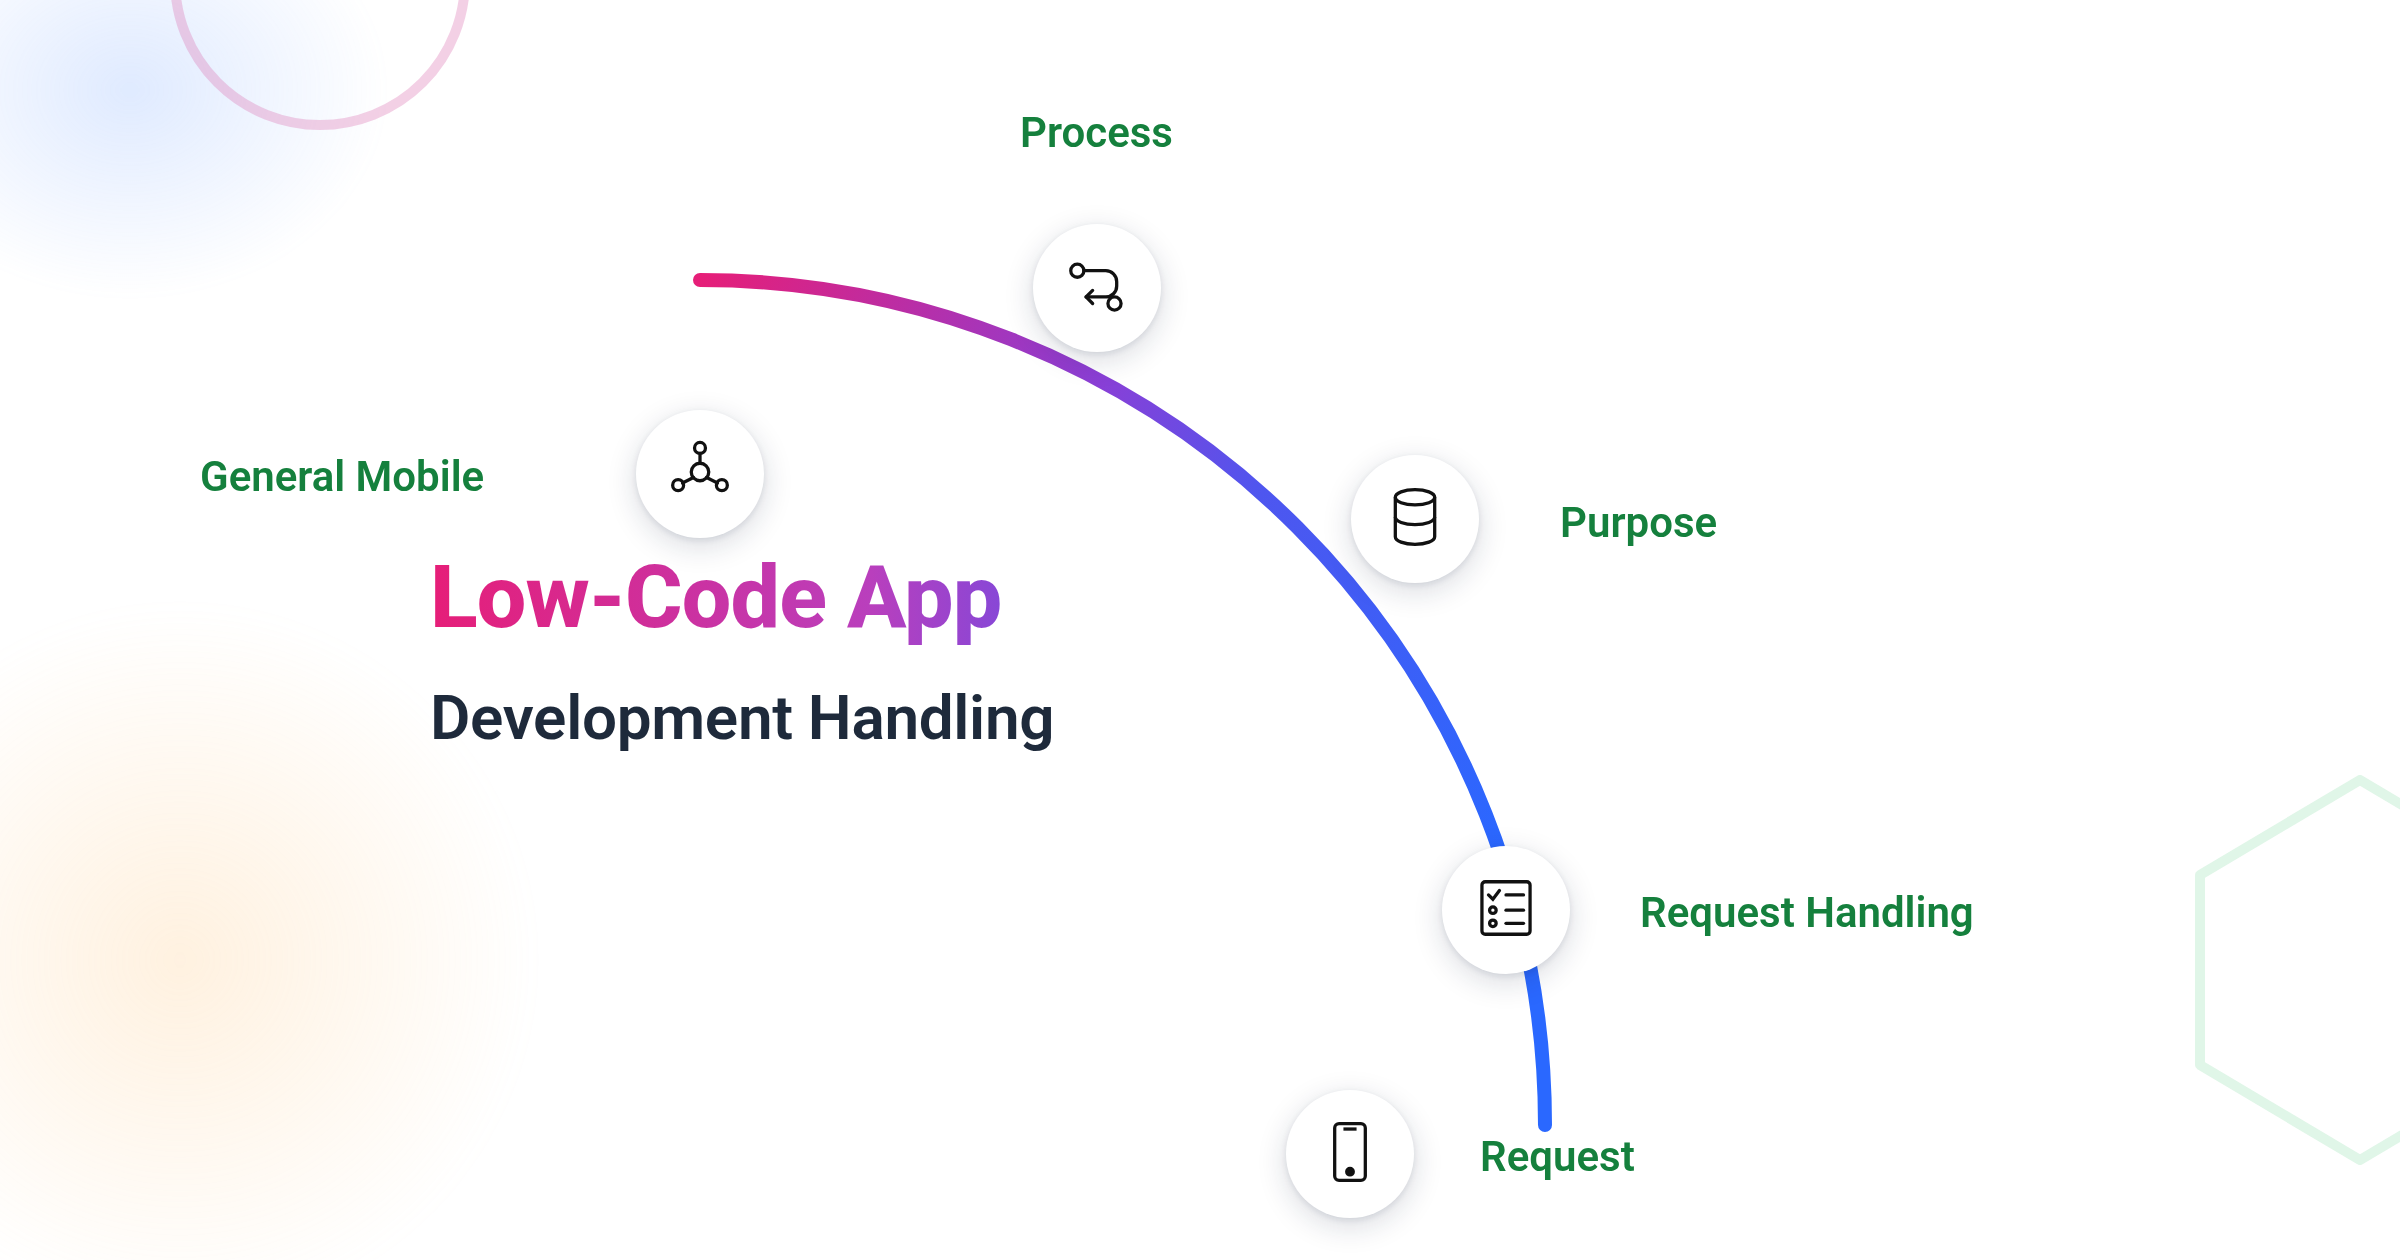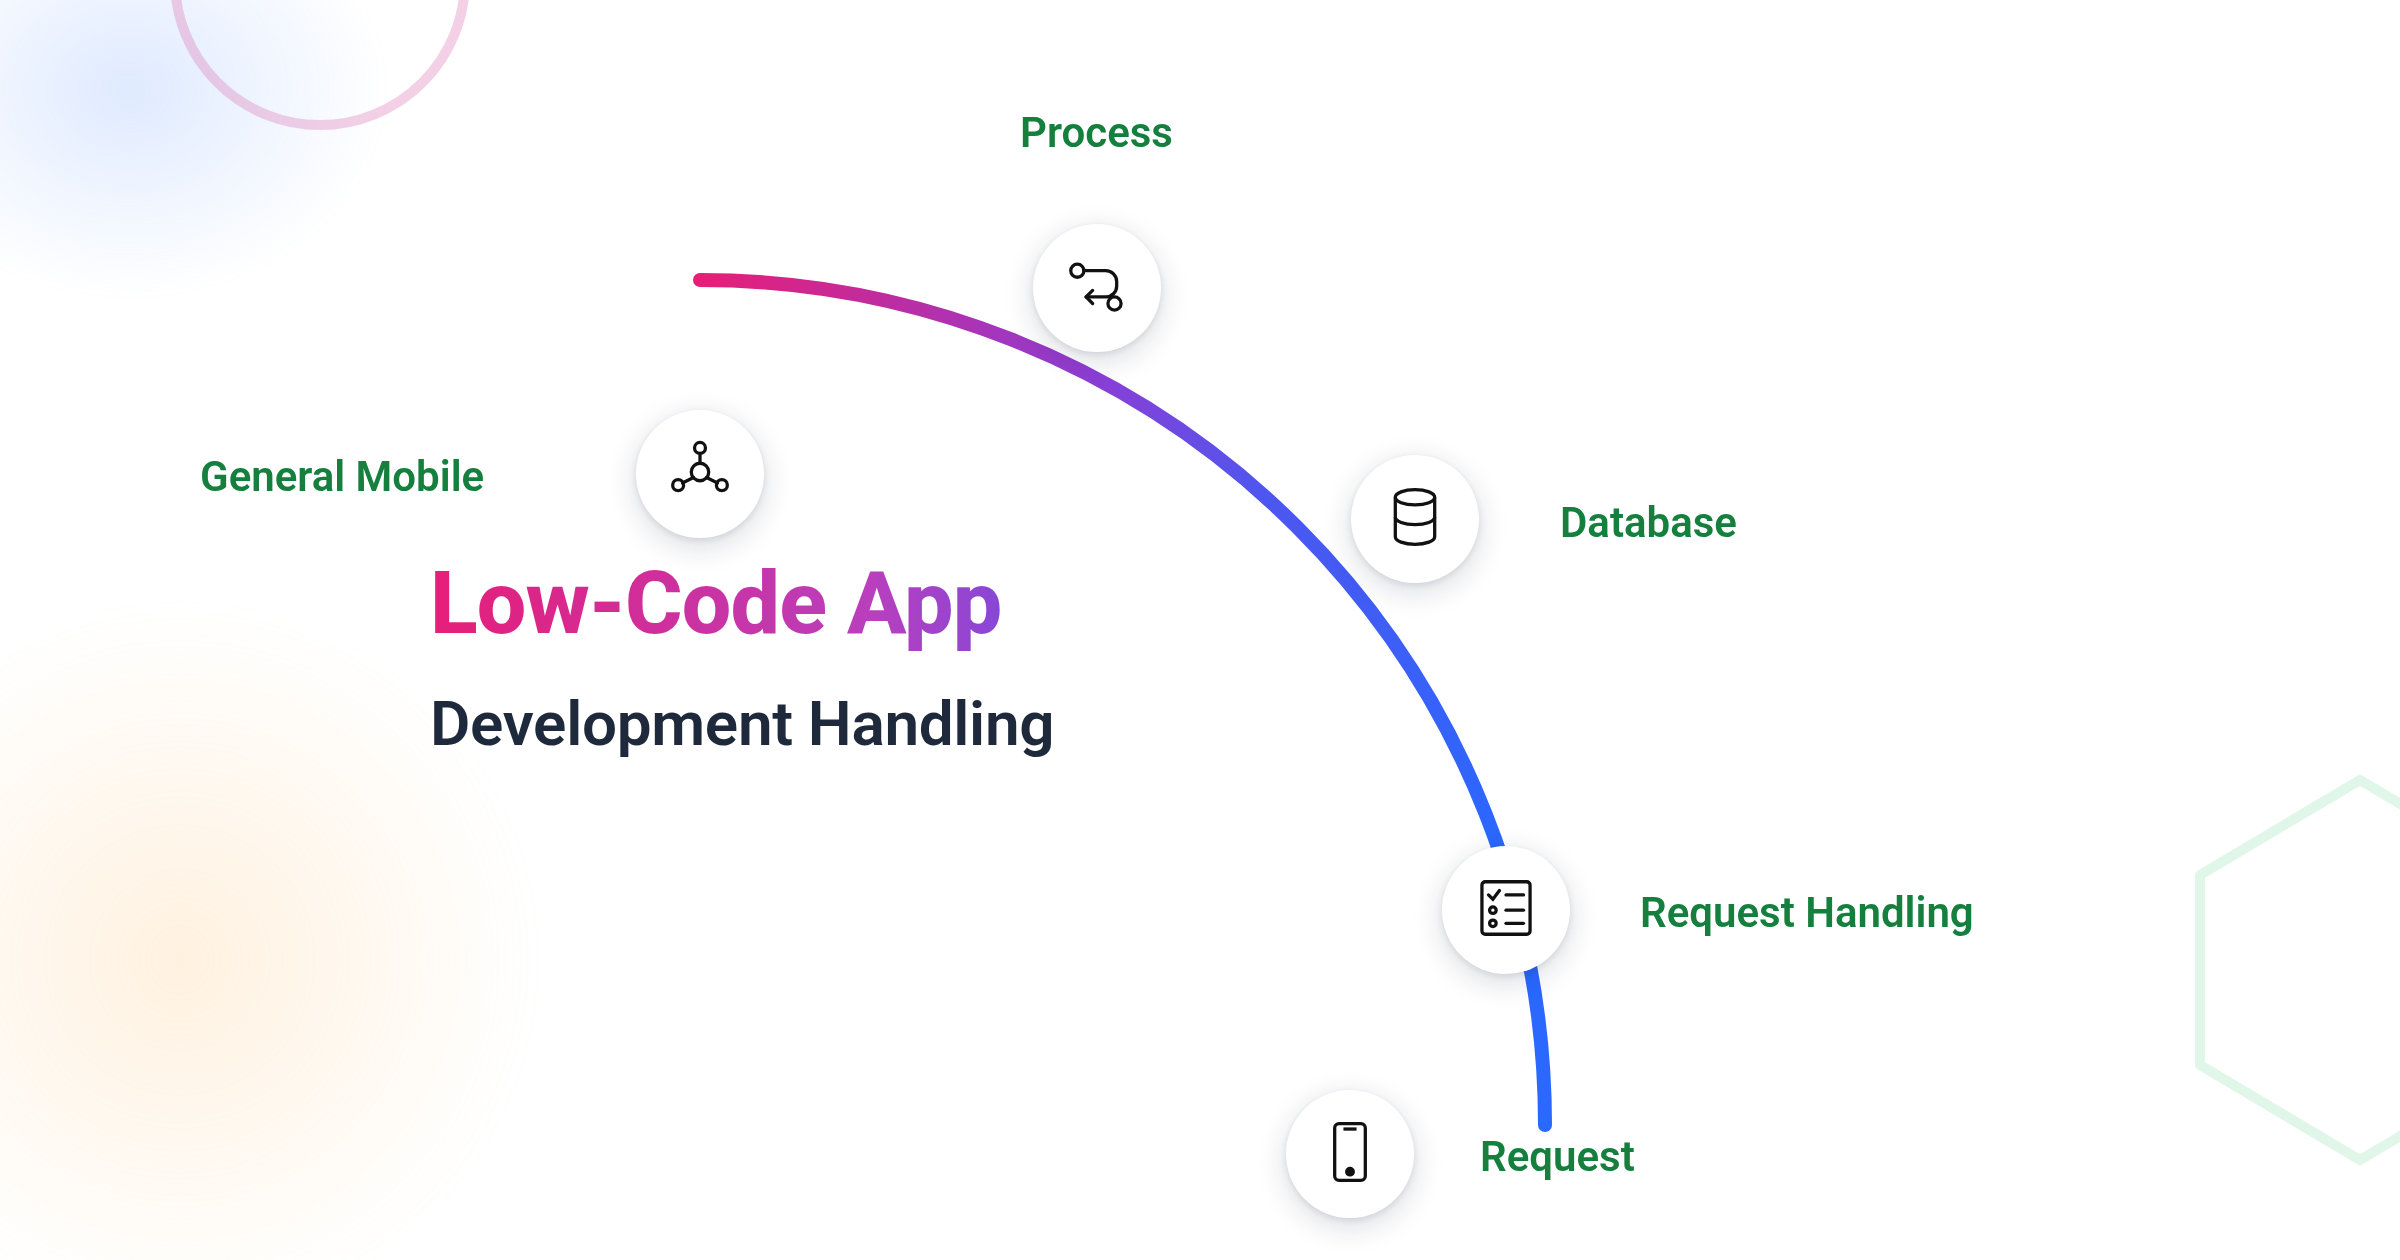--- a/index.html
+++ b/index.html
@@ -91,21 +91,21 @@
   .title-line1, .title-line2 {
     font-size: 88px;
     font-weight: 800;
     line-height: 1.15;
     background: linear-gradient(90deg, #e61e78 0%, #b93fbd 45%, #5c4eed 70%, #2a68ff 100%);
     -webkit-background-clip: text;
     background-clip: text;
     color: transparent;
     letter-spacing: -0.01em;
   }
-  .title-line2 { margin-top: 12px; }
+  .title-line2 { margin-top: 6px; }
   .title-sub {
     margin-top: 34px;
     font-size: 62px;
     font-weight: 600;
     color: #1E2A3B;
     letter-spacing: -0.005em;
   }
 
   .icon-svg { width: 70px; height: 70px; }
 </style>
@@ -169,21 +169,21 @@
 
   <div class="node" style="left:1351px; top:455px;">
     <span>
       <svg class="icon-svg" viewBox="0 0 64 64" fill="none" stroke="#111" stroke-width="3">
         <ellipse cx="32" cy="14" rx="18" ry="7"></ellipse>
         <path d="M14 14 V50 a18 7 0 0 0 36 0 V14"></path>
         <path d="M14 32 a18 7 0 0 0 36 0"></path>
       </svg>
     </span>
   </div>
-  <div class="label" style="left:1560px; top:498px;">Database</div>
+  <div class="label" style="left:1560px; top:498px;">Purpose</div>
 
   <div class="node" style="left:1442px; top:846px;">
     <span>
       <svg class="icon-svg" viewBox="0 0 64 64" fill="none" stroke="#111" stroke-width="3" stroke-linecap="round">
         <rect x="10" y="8" width="44" height="48" rx="3"></rect>
         <polyline points="16,20 20,24 26,16"></polyline>
         <line x1="32" y1="20" x2="48" y2="20"></line>
         <circle cx="20" cy="34" r="3"></circle>
         <line x1="32" y1="34" x2="48" y2="34"></line>
         <circle cx="20" cy="46" r="3"></circle>

